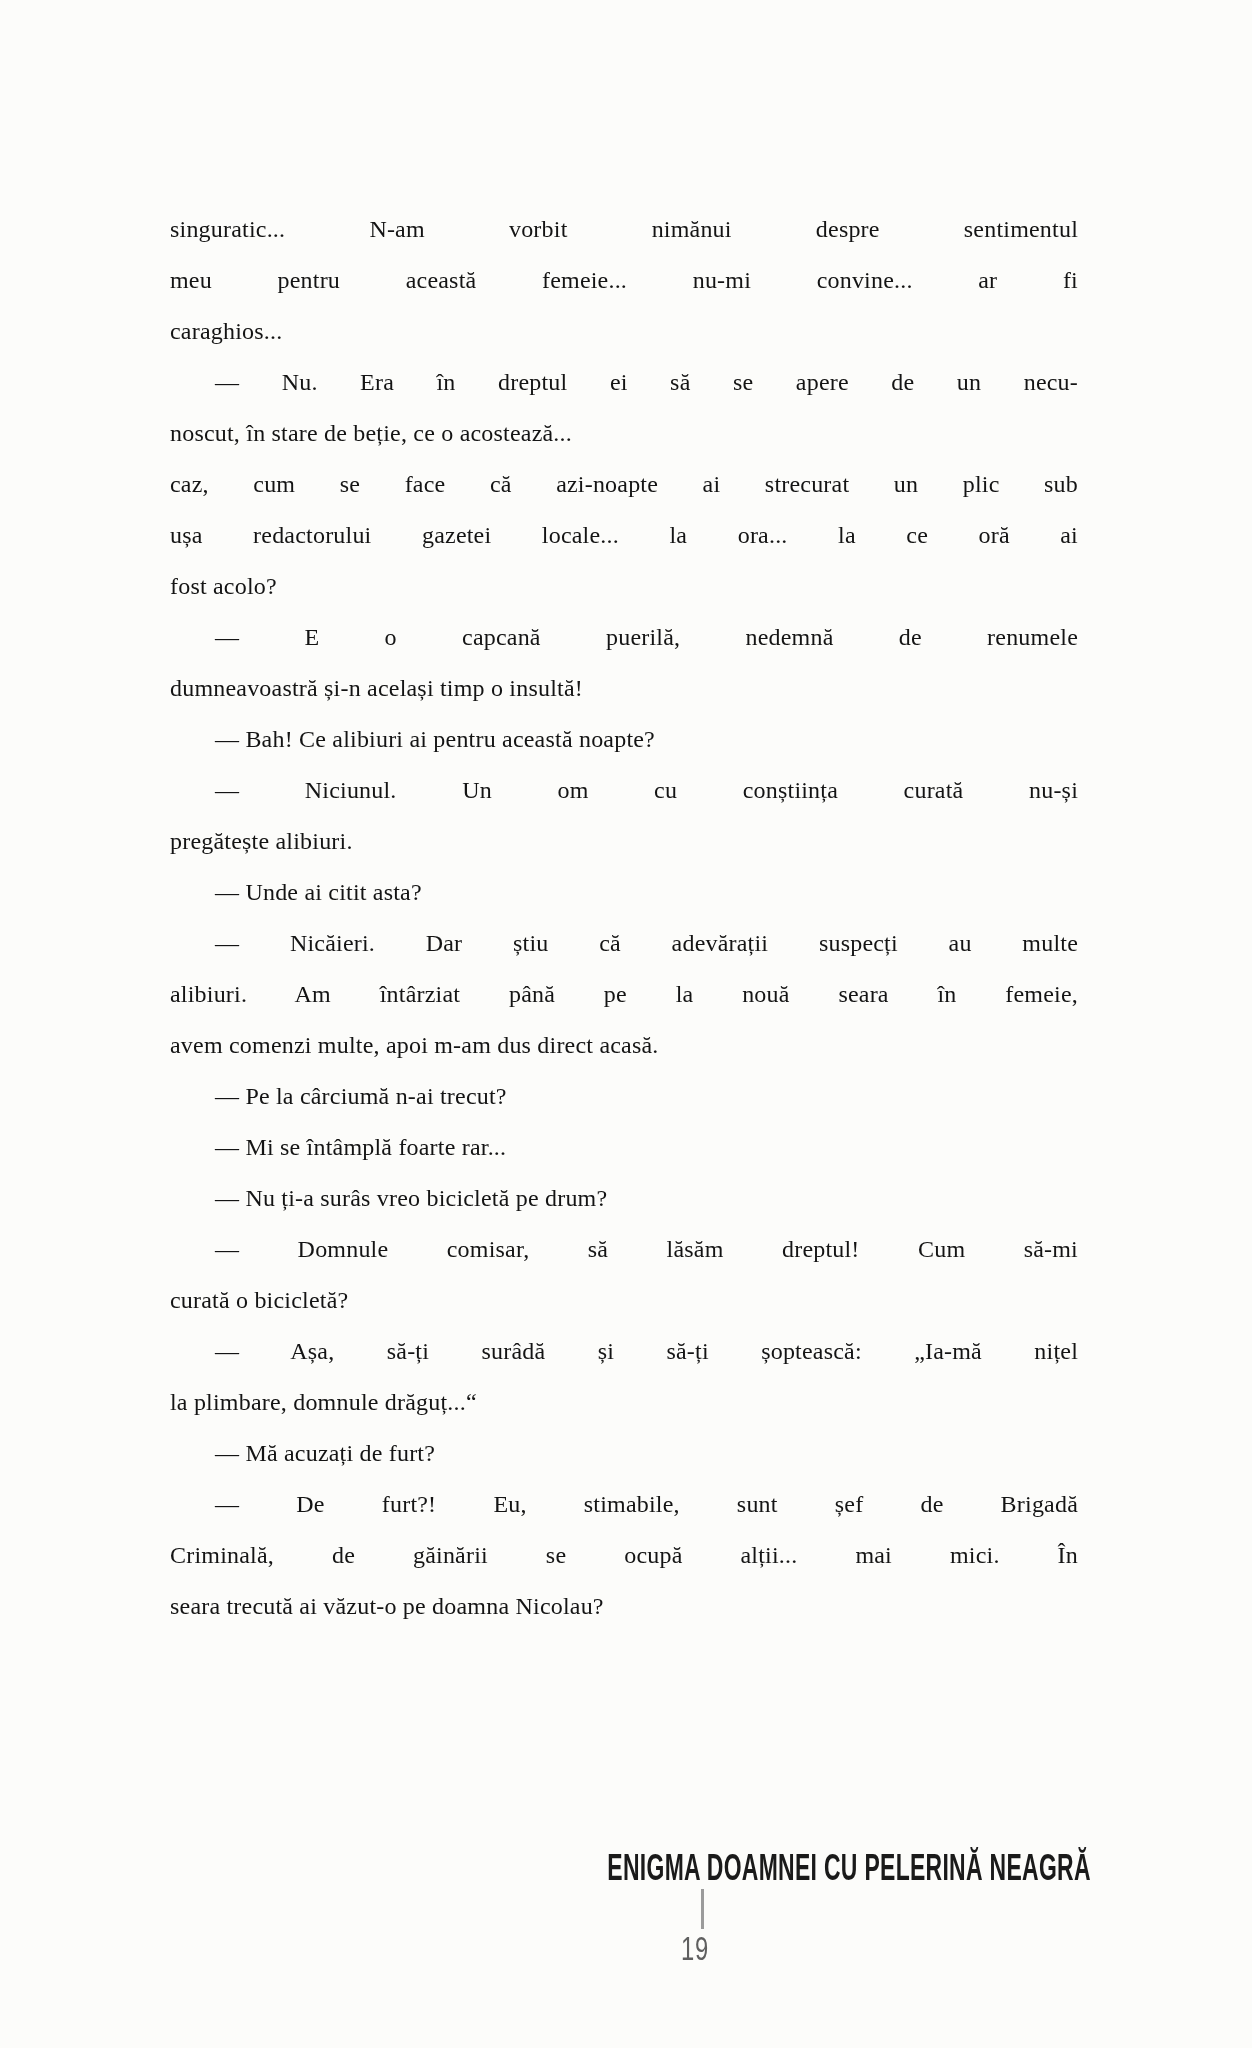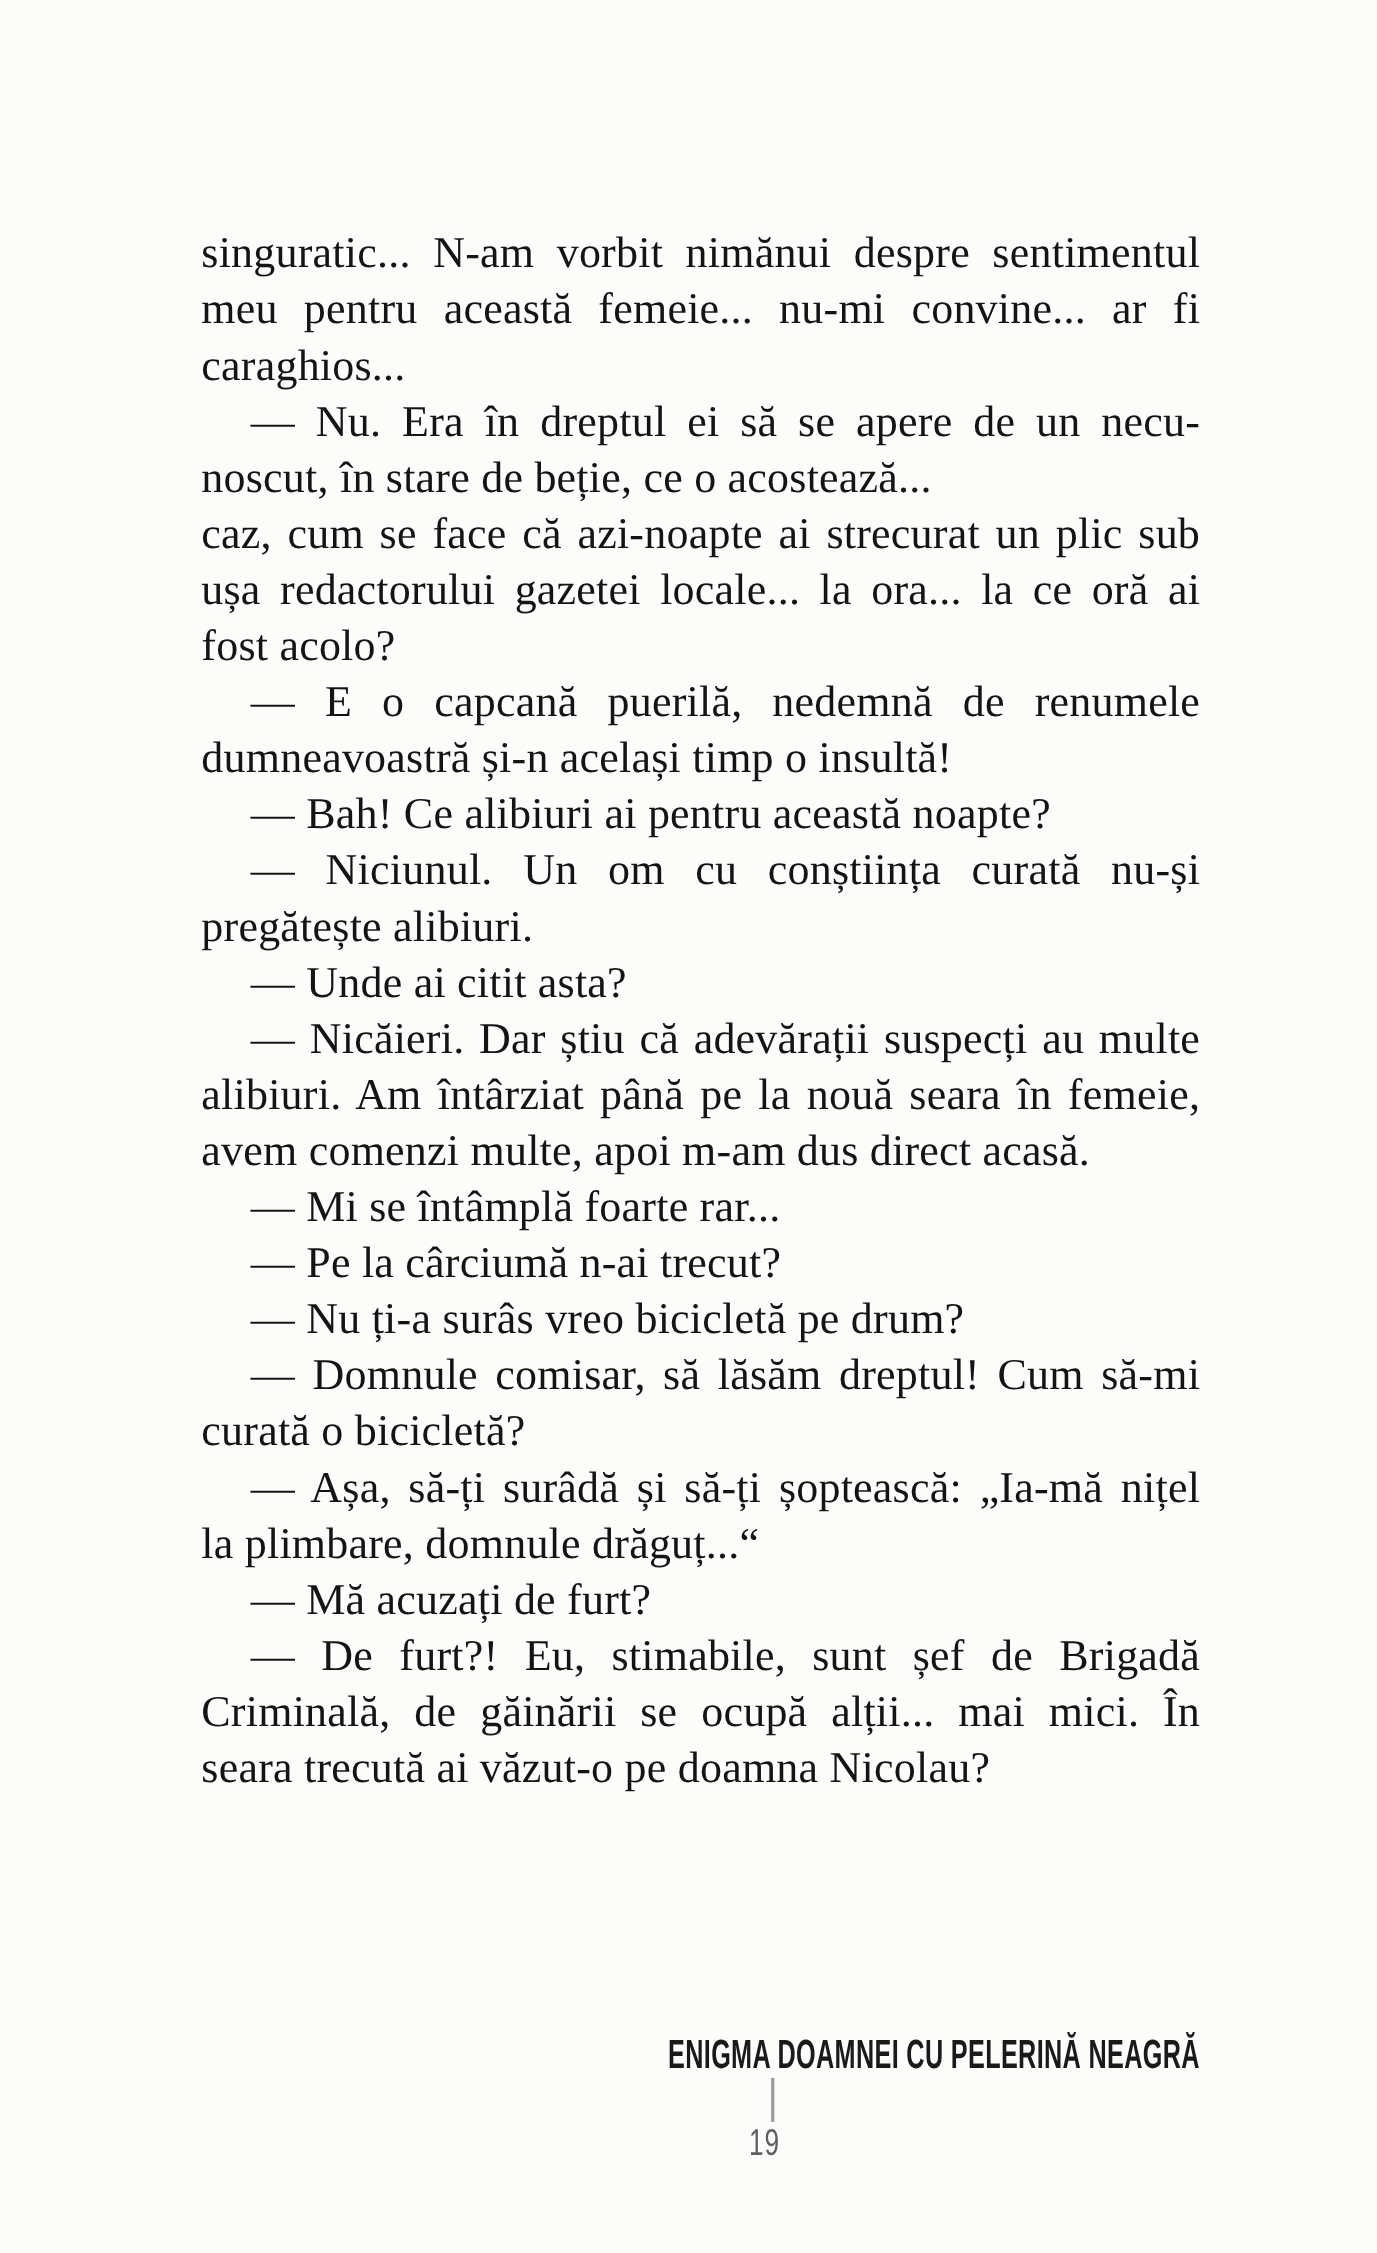--- a/index.html
+++ b/index.html
@@ -14,24 +14,24 @@
     font-family: "Liberation Serif", serif;
     color: var(--text-color, #141414);
     overflow: hidden;
   }
   .page {
     position: absolute;
     inset: 0;
   }
   .text-block {
     position: absolute;
-    left: 183px;
+    left: 170px;
     top: 204px;
     width: 908px;
-    font-size: 40px;
+    font-size: 24px;
     line-height: 51px;
     letter-spacing: 0.2px;
   }
   .paragraph { margin: 0; }
   .line { text-align: left; white-space: normal; }
   .line.just {
     text-align: justify;
     text-align-last: justify;
   }
   .line.indent { text-indent: 45px; }
@@ -107,24 +107,24 @@
       </div>
       <div class="paragraph">
         <div class="line indent">— Unde ai citit asta?</div>
       </div>
       <div class="paragraph">
         <div class="line just indent">— Nicăieri. Dar știu că adevărații suspecți au multe</div>
         <div class="line just">alibiuri. Am întârziat până pe la nouă seara în femeie,</div>
         <div class="line">avem comenzi multe, apoi m-am dus direct acasă.</div>
       </div>
       <div class="paragraph">
-        <div class="line indent">— Mi se întâmplă foarte rar...</div>
+        <div class="line indent">— Pe la cârciumă n-ai trecut?</div>
       </div>
       <div class="paragraph">
-        <div class="line indent">— Pe la cârciumă n-ai trecut?</div>
+        <div class="line indent">— Mi se întâmplă foarte rar...</div>
       </div>
       <div class="paragraph">
         <div class="line indent">— Nu ți-a surâs vreo bicicletă pe drum?</div>
       </div>
       <div class="paragraph">
         <div class="line just indent">— Domnule comisar, să lăsăm dreptul! Cum să-mi</div>
         <div class="line">curată o bicicletă?</div>
       </div>
       <div class="paragraph">
         <div class="line just indent">— Așa, să-ți surâdă și să-ți șoptească: „Ia-mă nițel</div>

